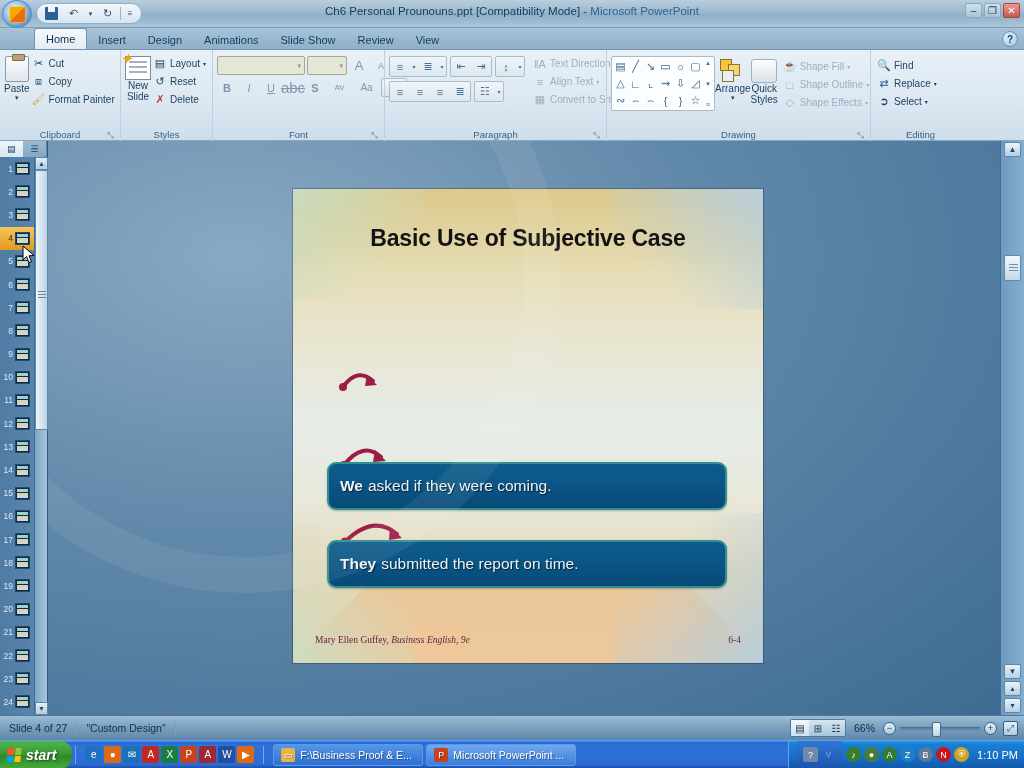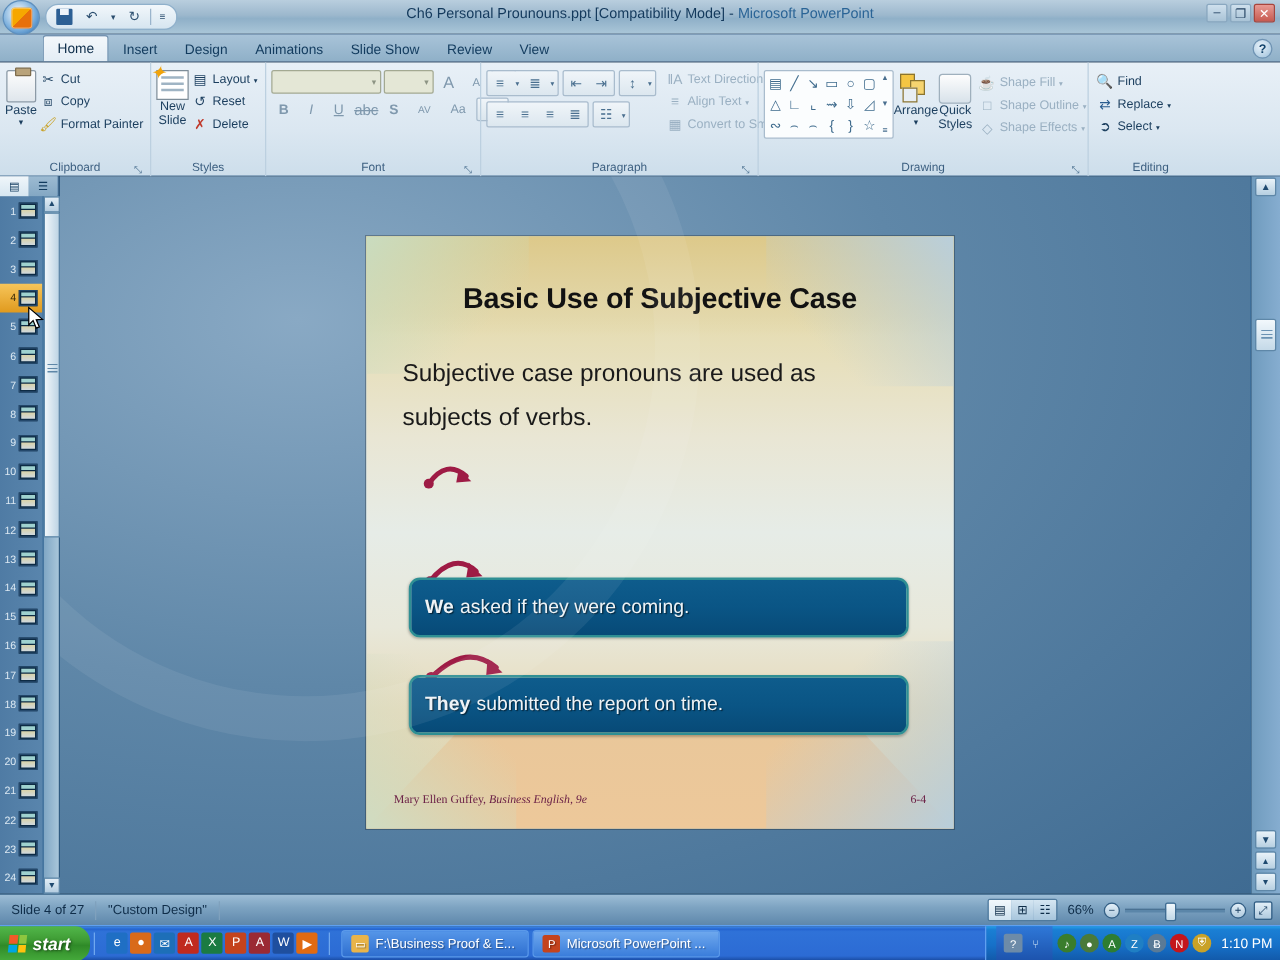--- a/index.html
+++ b/index.html
@@ -559,21 +559,21 @@
           <div class="fbtn">
               <b>B</b>
             </div>
           <div class="fbtn">
               <i>I</i>
             </div>
           <div class="fbtn">
               <u>U</u>
             </div>
           <div class="fbtn">
-              <s style="font-size:12px">abc</s>
+              <s style="font-size:15px">abc</s>
             </div>
           <div class="fbtn">
               <b>S</b>
             </div>
           <div class="fbtn" style="width:25px">
               <span style="font-size:8px">AV</span>
             </div>
           <div class="fbtn" style="width:25px">
               <span style="font-size:10px">Aa</span>
             </div>
@@ -849,21 +849,20 @@
   <div class="workspace">
     <div class="slide">
       <div class="wedge wedge-top"></div>
       <div class="wedge wedge-tl"></div>
       <div class="wedge wedge-tr"></div>
       <div class="wedge wedge-bot"></div>
       <div class="wedge wedge-bl"></div>
       <div class="wedge wedge-br"></div>
 
       <div class="slide-title">Basic Use of Subjective Case</div>
-      <div class="slide-sub">Subjective case pronouns are used as subjects of verbs.</div>
 
       <svg class="arc" style="left:44px; top:176px; width:46px; height:26px" viewBox="0 0 46 26">
         <path d="M6,22 Q20,2 36,16" stroke="#9e1b45" stroke-width="4" fill="none" stroke-linecap="round"></path>
         <circle cx="6" cy="22" r="4" fill="#9e1b45"></circle>
         <path d="M30,10 L40,20 L28,21 Z" fill="#9e1b45"></path>
       </svg>
 
       <svg class="arc" style="left:44px; top:252px; width:56px; height:28px" viewBox="0 0 56 28">
         <path d="M7,24 Q26,0 44,16" stroke="#9e1b45" stroke-width="4" fill="none" stroke-linecap="round"></path>
         <circle cx="7" cy="24" r="4" fill="#9e1b45"></circle>

